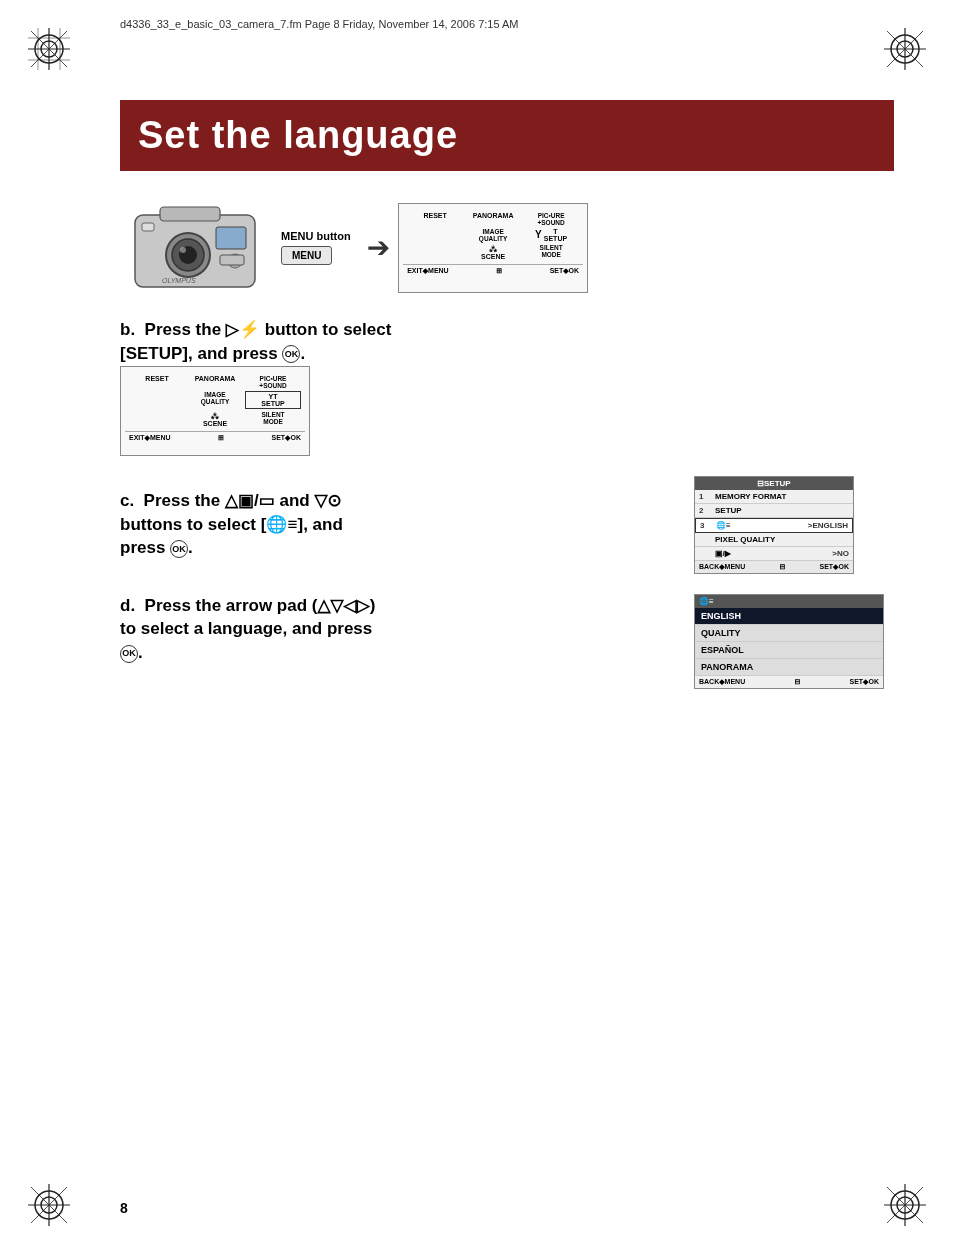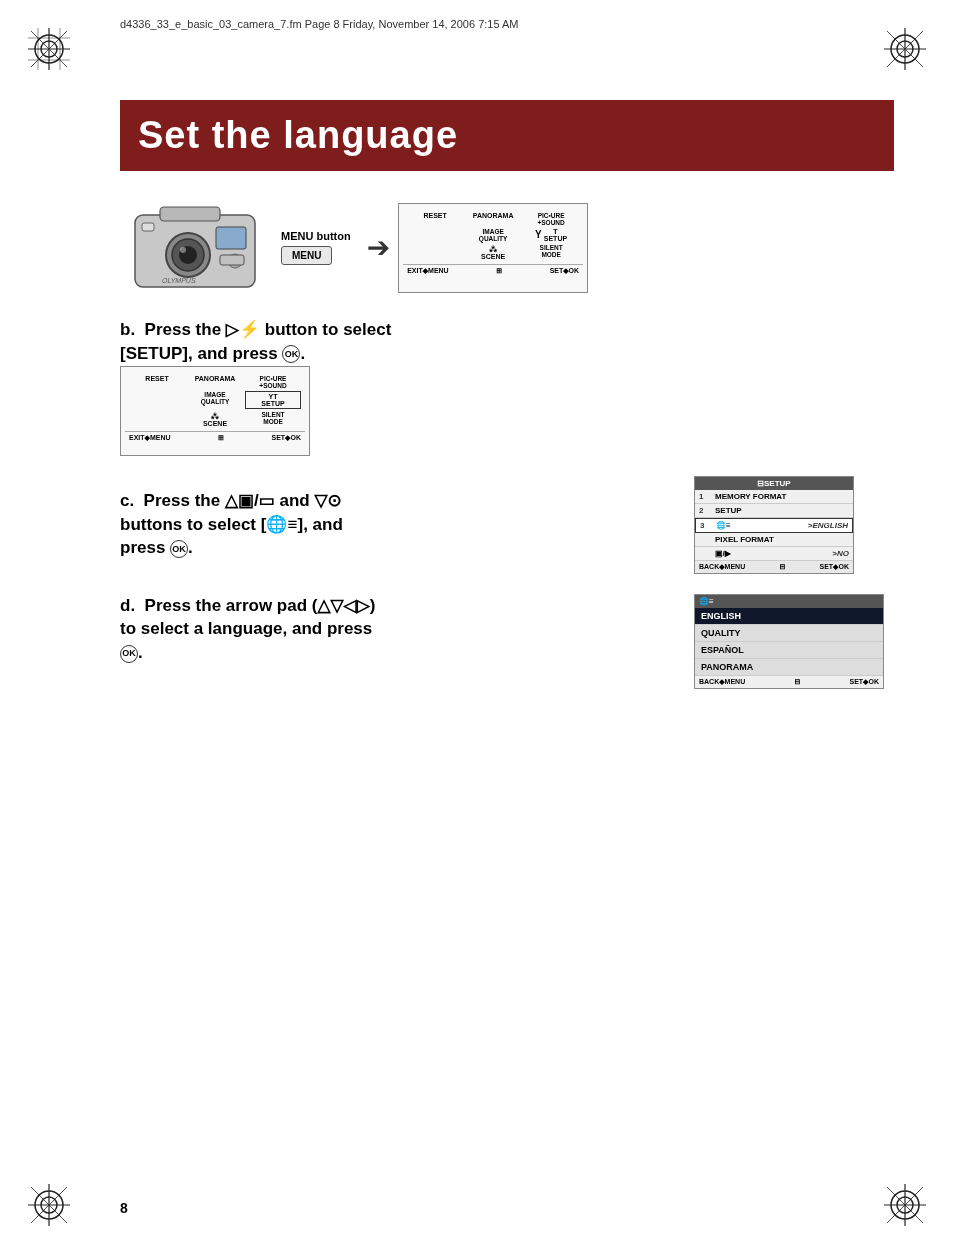--- a/index.html
+++ b/index.html
@@ -100,21 +100,20 @@
     .setup-row .row-num {
       width: 12px;
       font-weight: bold;
       color: #333;
       margin-right: 4px;
     }
 
     .setup-row .row-value {
       margin-left: auto;
       color: #333;
-      font-style: italic;
     }
 
     .setup-screen-bottom {
       display: flex;
       justify-content: space-between;
       padding: 2px 4px;
       font-size: 7px;
       font-weight: bold;
       background: #e8e8e8;
     }
@@ -401,21 +400,21 @@
           <span class="row-num">2</span>
           <span>SETUP</span>
         </div>
         <div class="setup-row highlighted">
           <span class="row-num">3</span>
           <span>🌐≡</span>
           <span class="row-value">&gt;ENGLISH</span>
         </div>
         <div class="setup-row">
           <span class="row-num"></span>
-          <span>PIXEL FORMAT</span>
+          <span>PIXEL QUALITY</span>
         </div>
         <div class="setup-row">
           <span class="row-num"></span>
           <span>▣/▶</span>
           <span class="row-value">&gt;NO</span>
         </div>
         <div class="setup-screen-bottom">
           <span>BACK◆MENU</span>
           <span>⊟</span>
           <span>SET◆OK</span>

